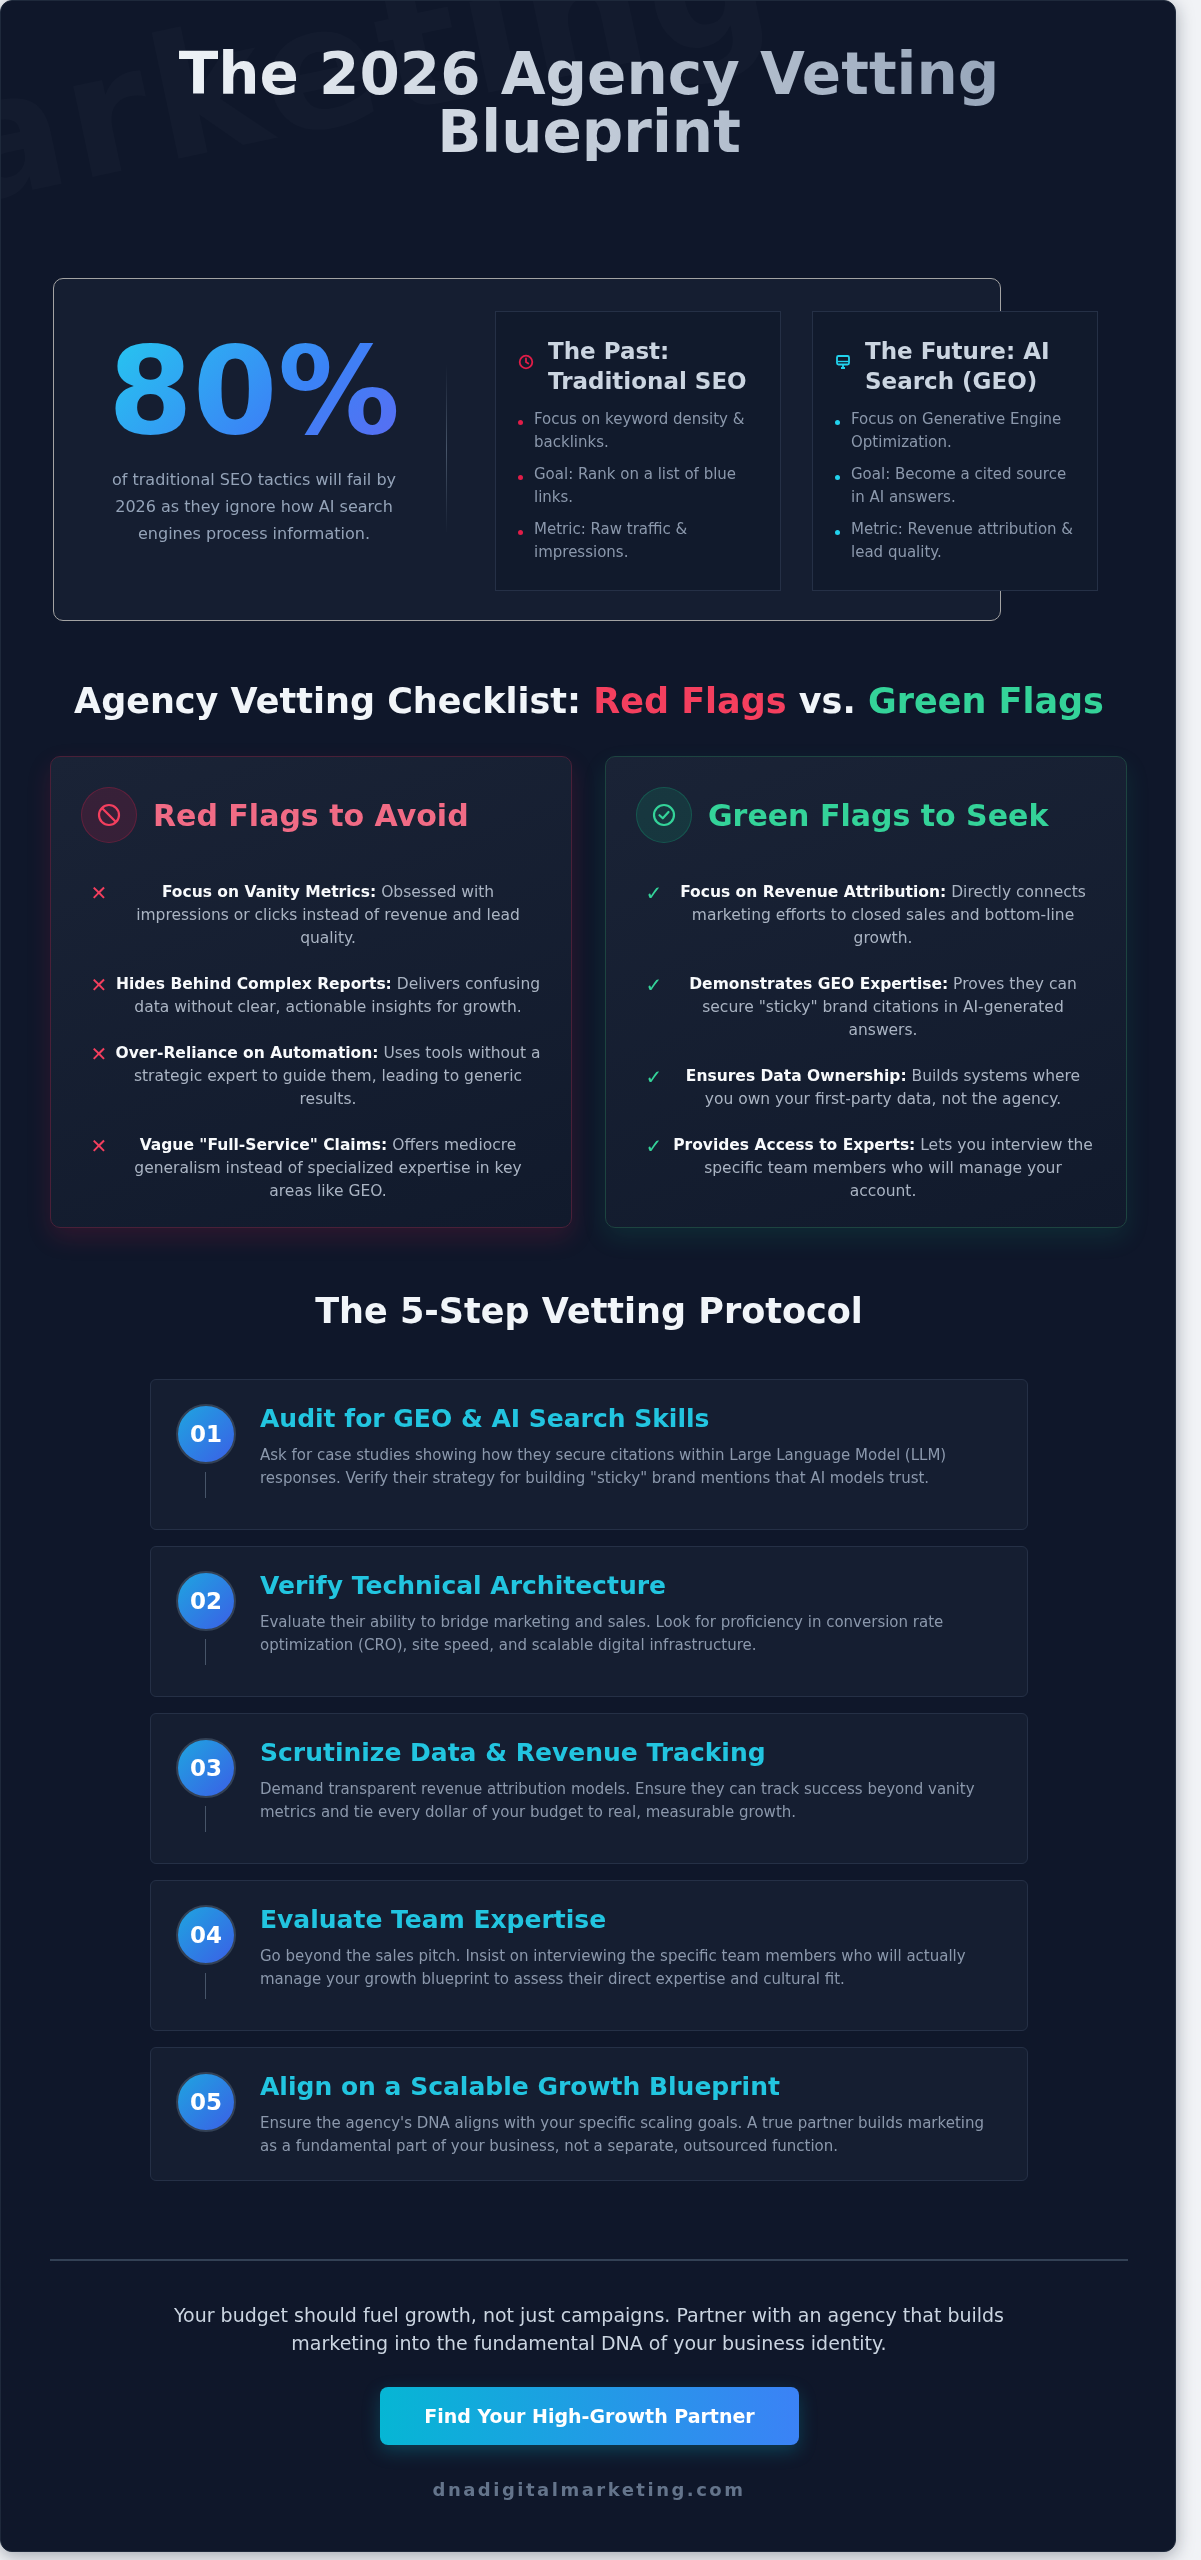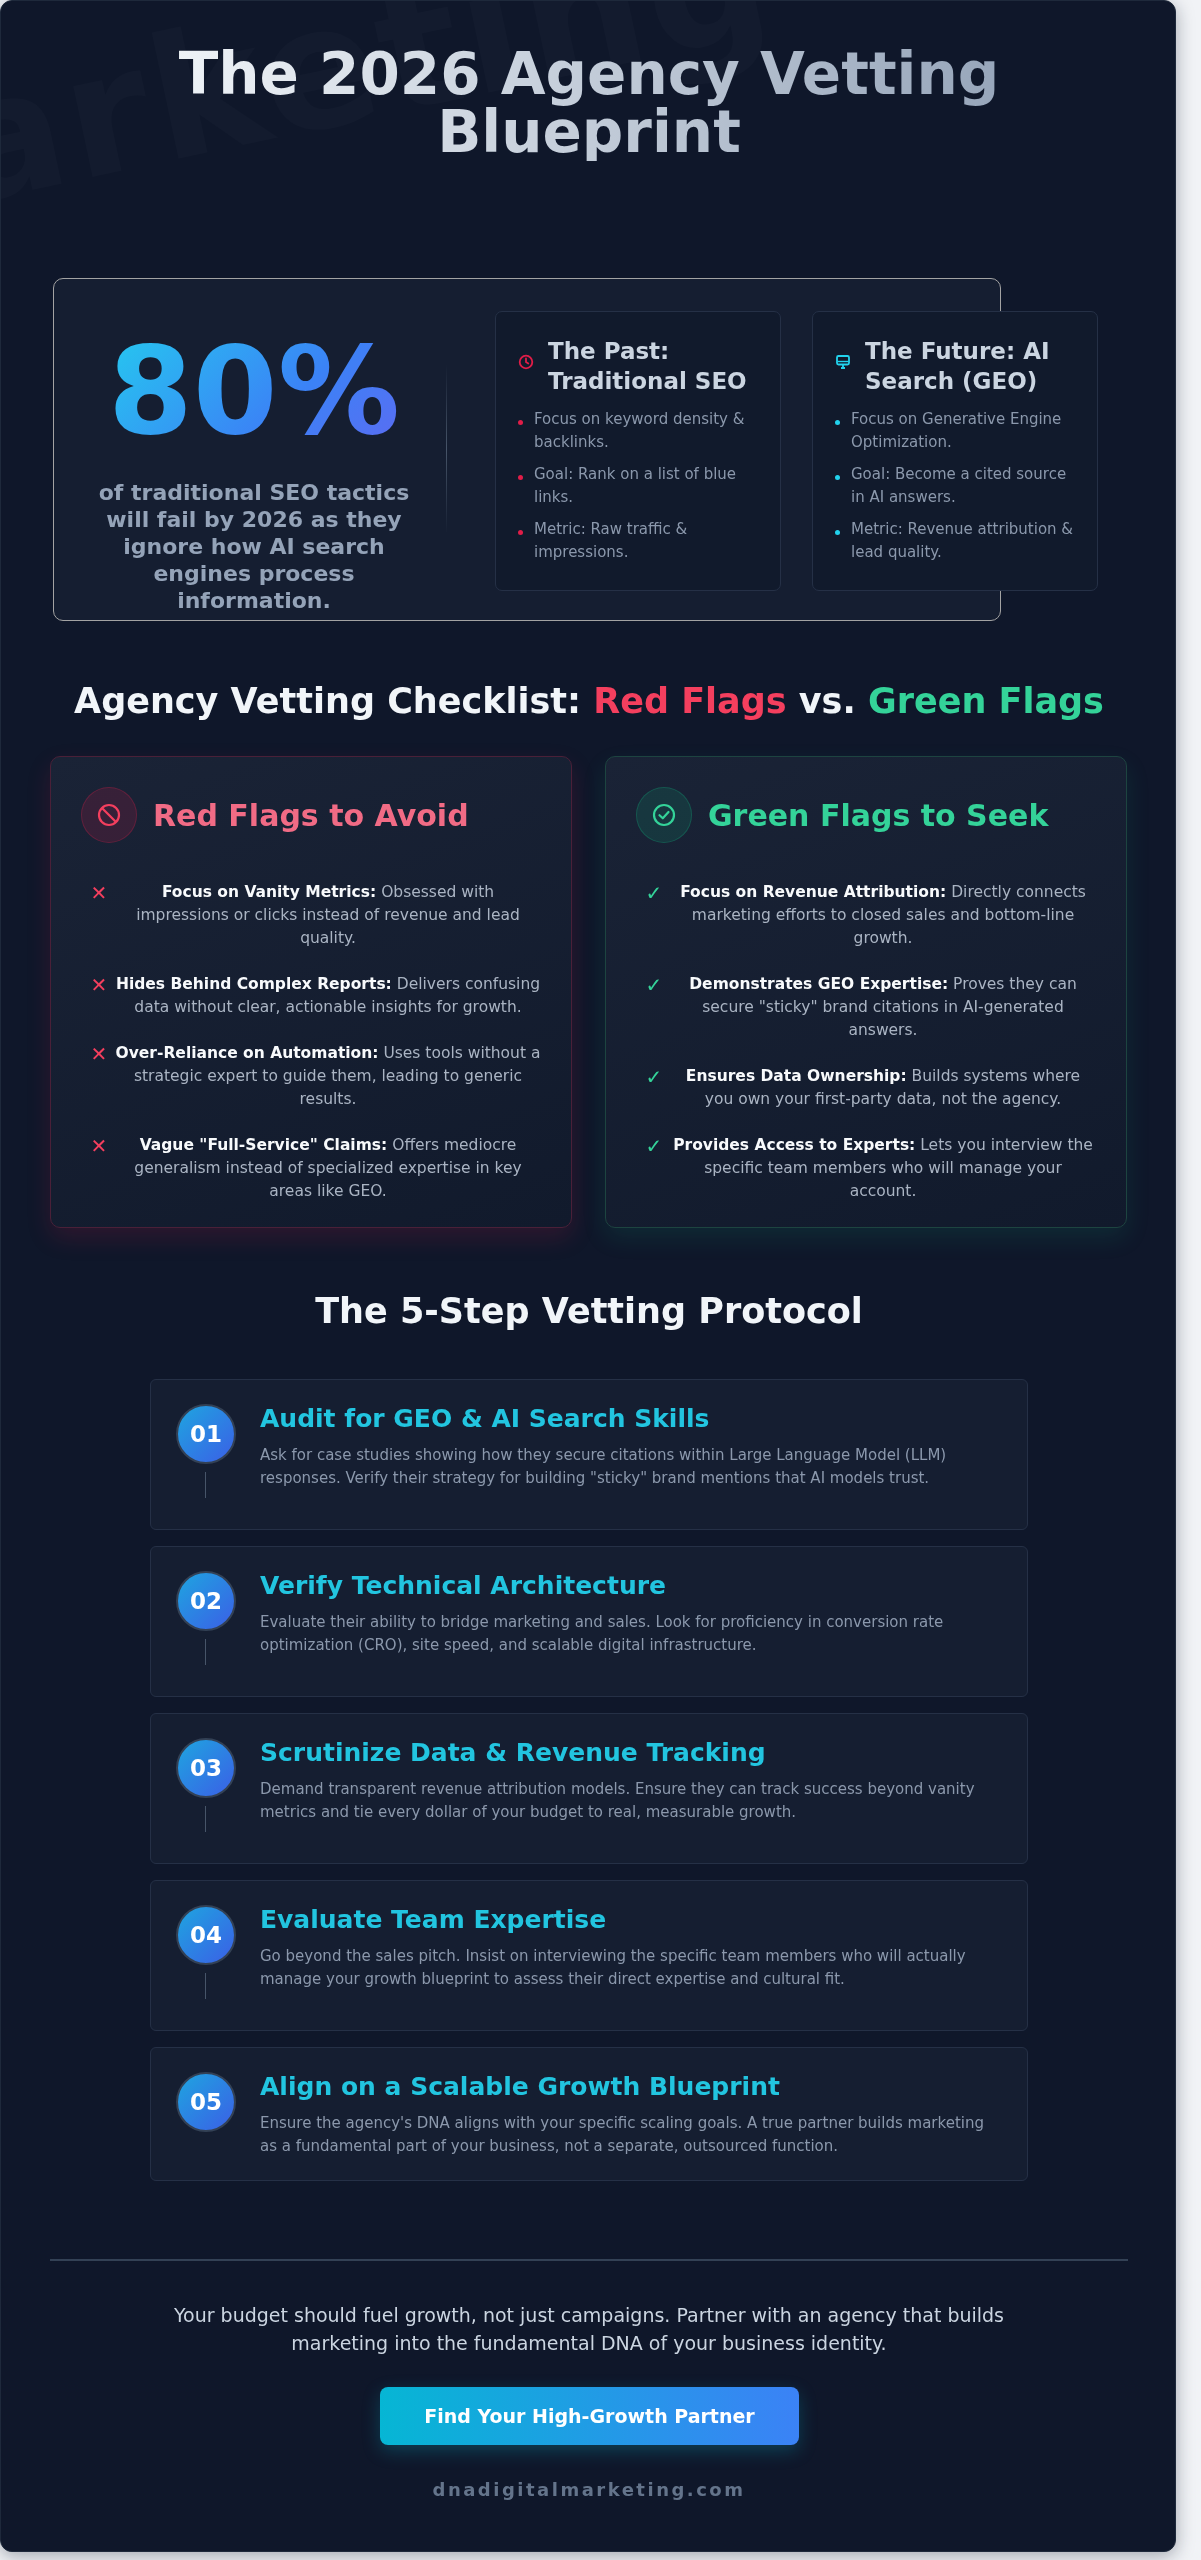--- a/index.html
+++ b/index.html
@@ -28,26 +28,26 @@
   .stats {
     position: absolute; left: 52px; top: 277px; width: 948px; height: 343px;
     background: #151e31; border: 1px solid #a3a3a3; border-radius: 10px;
   }
   .stat-left { position: absolute; left: 20px; top: 50px; width: 360px; text-align: center; }
   .stat-num {
     font-size: 122px; font-weight: 700; line-height: 125px;
     background: linear-gradient(135deg, #22d3ee 0%, #3b82f6 60%, #6366f1 100%);
     -webkit-background-clip: text; background-clip: text; -webkit-text-fill-color: transparent;
   }
-  .stat-desc { margin-top: 25px; font-size: 22px; line-height: 27px; color: #94a3b8; padding: 0 16px; font-weight: bold; }
+  .stat-desc { margin-top: 12px; font-size: 16px; line-height: 27px; color: #94a3b8; padding: 0 16px; }
   .vdivider { position: absolute; left: 392px; top: 85px; width: 1px; height: 170px;
     background: linear-gradient(180deg, transparent, #475569, transparent); }
   .era {
     position: absolute; top: 32px; width: 286px; height: 280px;
-    background: #111a2c; border: 1px solid #253046; border-radius: 7px; padding: 24px 22px 0 22px;
+    background: #111a2c; border: 1px solid #253046; border-radius: 0; padding: 24px 22px 0 22px;
   }
   .era.past { left: 441px; }
   .era.future { left: 758px; }
   .era-head { display: flex; align-items: flex-start; }
   .era-icon { width: 16px; height: 16px; margin-top: 18px; margin-right: 14px; flex: none; }
   .era-title { font-size: 23px; font-weight: 700; line-height: 30px; color: #cbd5e1; }
   .era ul { list-style: none; margin-top: 12px; }
   .era li { position: relative; padding-left: 16px; font-size: 15px; line-height: 23px; color: #8b98ac; margin-bottom: 9px; }
   .era li .dot { position: absolute; left: 0; top: 12px; width: 5px; height: 5px; border-radius: 50%; }
   .past .dot { background: #e11d48; }

